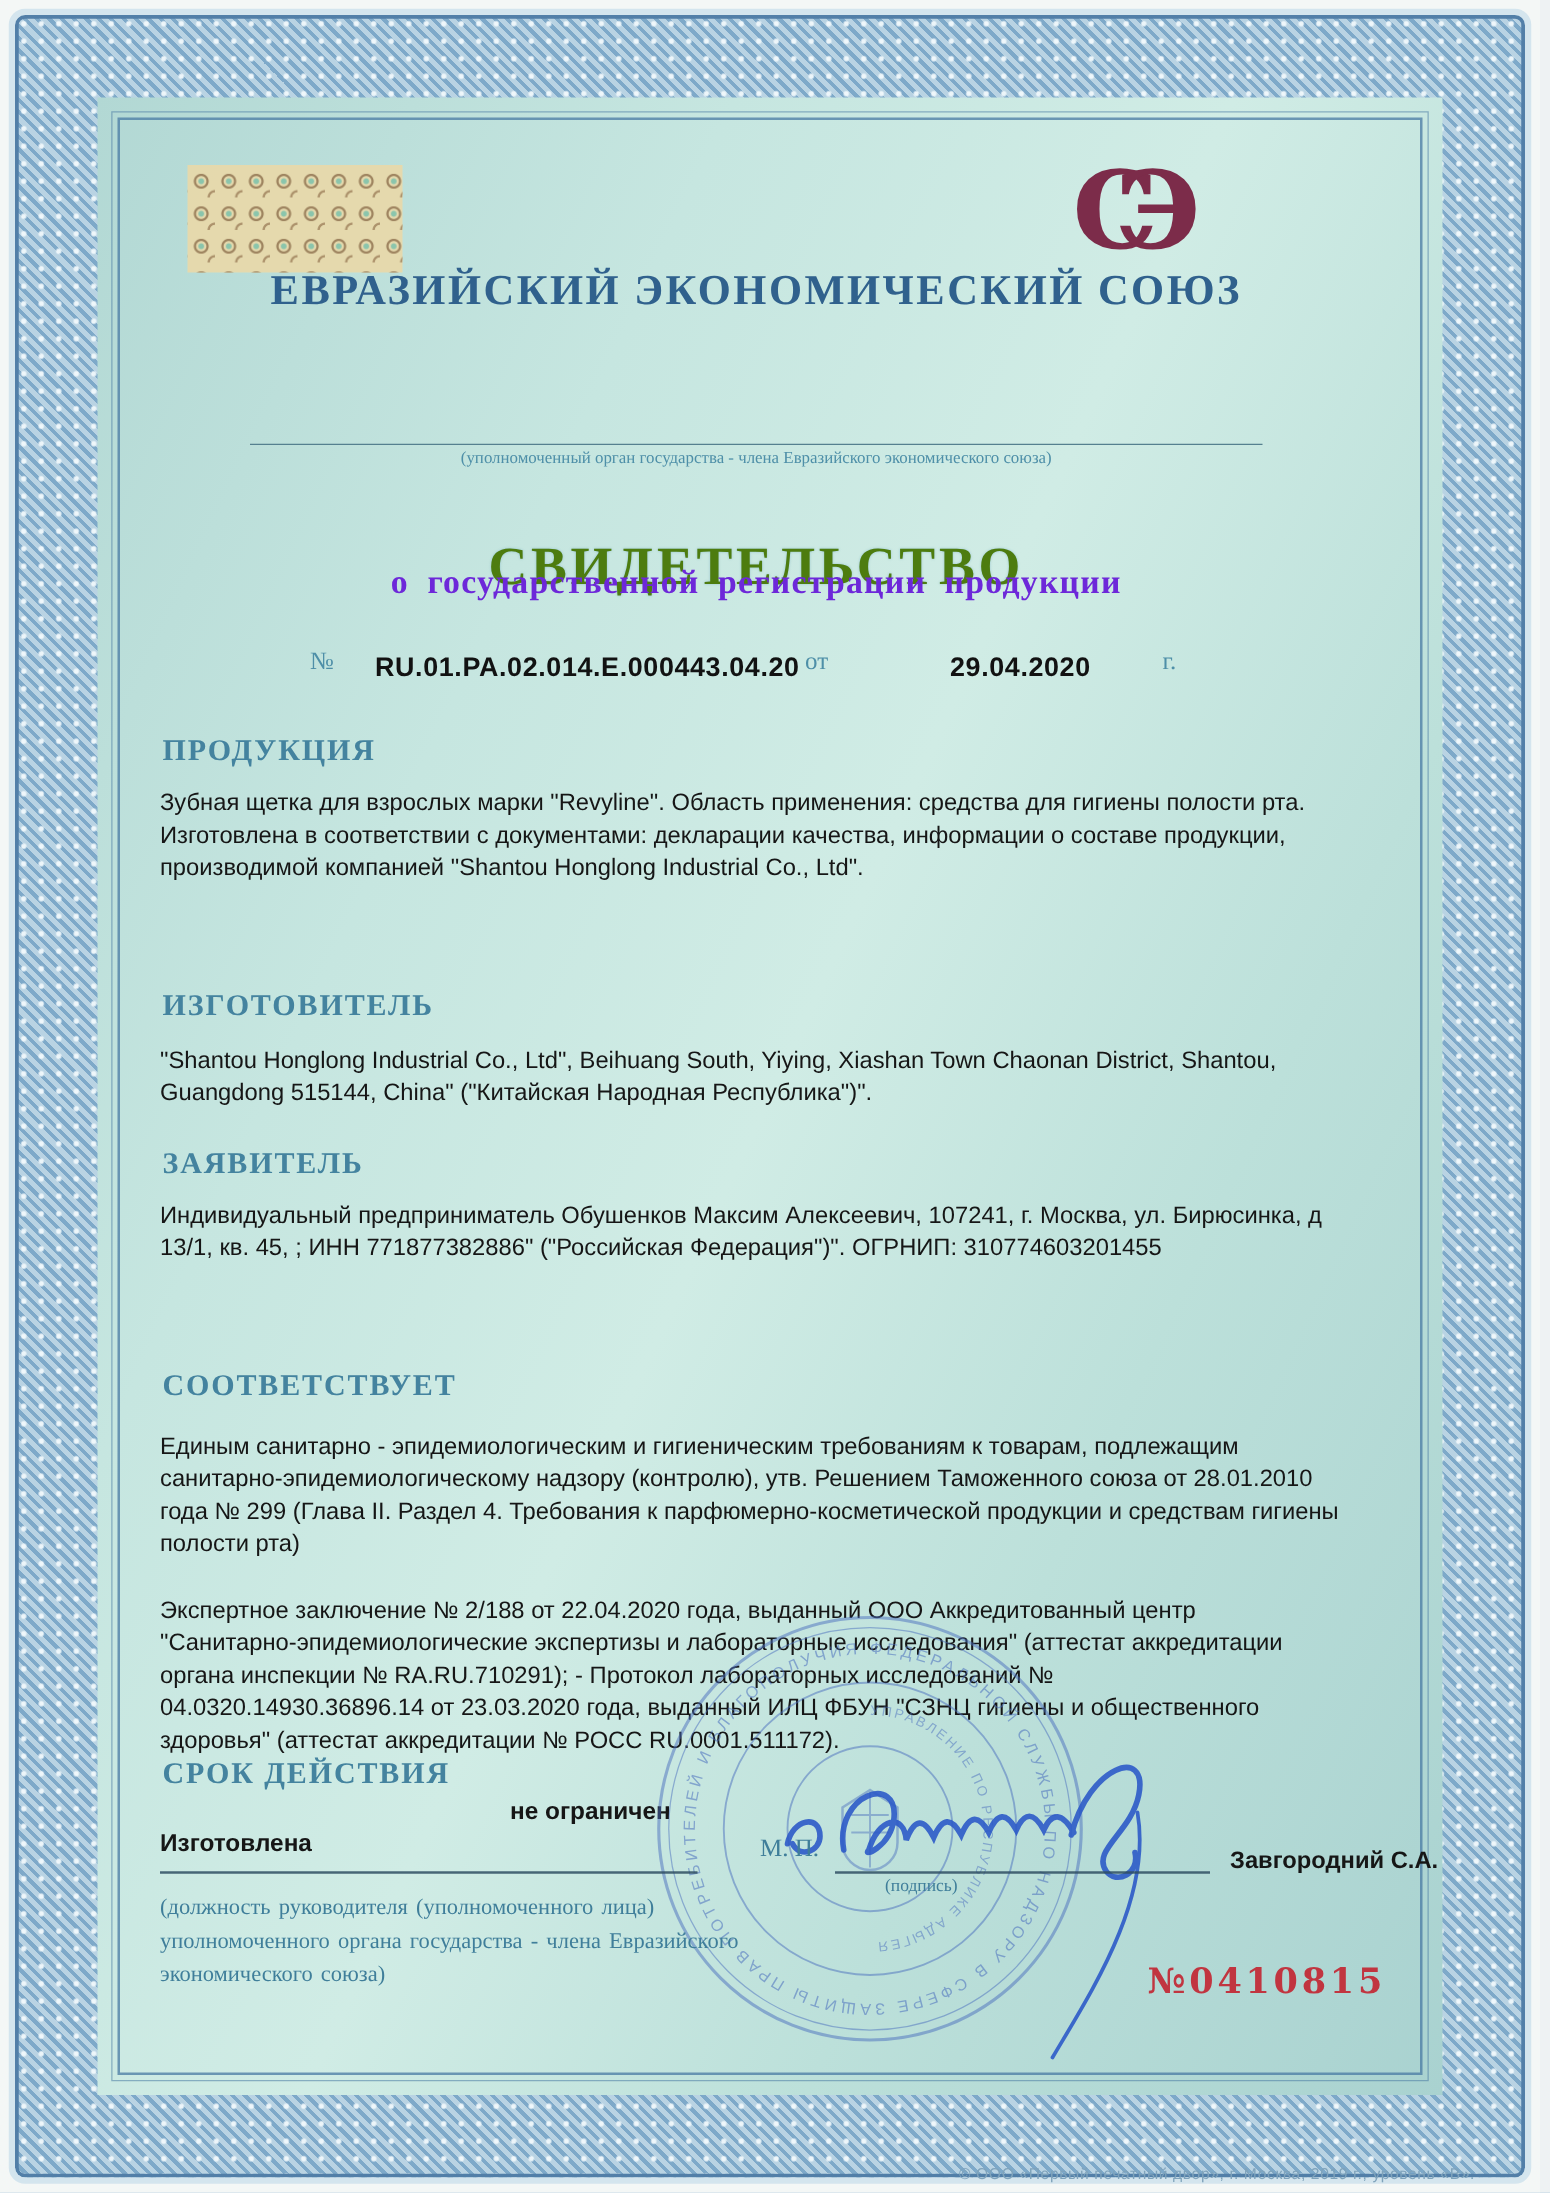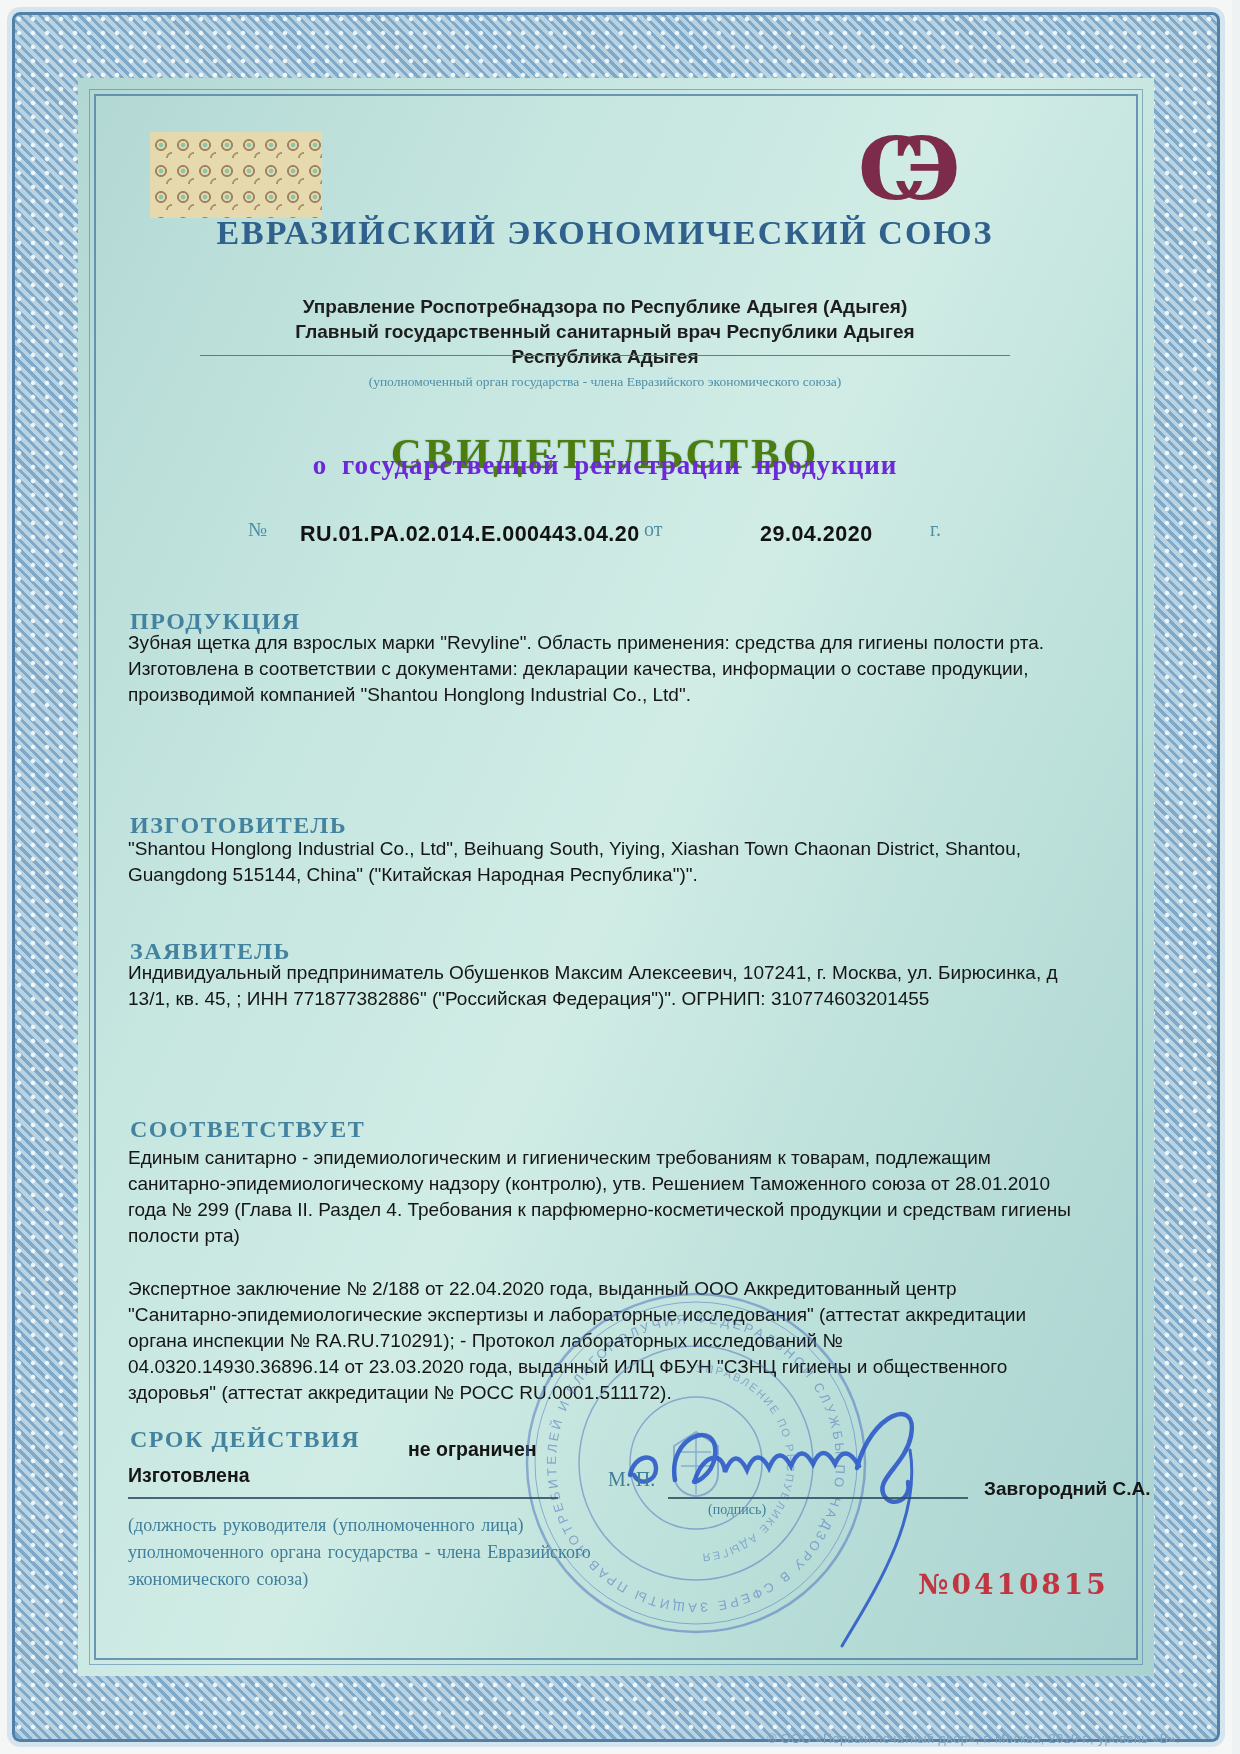--- a/index.html
+++ b/index.html
@@ -27,32 +27,32 @@
   
   .logo{position:absolute;left:858px;top:126px;color:#7c2c4a;
         font-family:"DejaVu Serif",serif;font-weight:bold;font-size:86px;line-height:86px;
         letter-spacing:-34px;width:150px;}
   
   .center-wrap{position:absolute;left:70px;width:1070px;text-align:center;}
   .union-title{top:214px;font-family:"Liberation Serif",serif;font-weight:bold;font-size:34px;
                color:#30618d;letter-spacing:2px;}
   .authority{top:294px;font-size:19px;line-height:25px;font-weight:bold;color:#1d1d1d;}
   .authority-caption{top:355px;left:200px;width:810px;font-family:"Liberation Serif",serif;
-      font-size:13.5px;color:#4e8fa8;border-top:1.5px solid #55808f;padding-top:18px;}
+      font-size:13.5px;color:#4e8fa8;border-top:1.5px solid #55808f;padding-top:2px;}
   .doc-title{top:394px;font-family:"Liberation Serif",serif;font-weight:bold;font-size:43px;
              color:#4d7c0f;letter-spacing:3px;text-shadow:0 0 2px rgba(74,144,173,.45);margin-top:35px;}
   .doc-subtitle{top:450px;font-family:"Liberation Serif",serif;font-weight:bold;font-size:27px;
              color:#6d28d9;letter-spacing:1px;word-spacing:7px;}
   
   .numrow span{position:absolute;top:518px;}
   .lbl{font-family:"Liberation Serif",serif;font-size:20px;color:#4e8fa8;}
   .num{font-size:21.5px;font-weight:bold;color:#121212;letter-spacing:.5px;top:522px !important;}
   
   .sec{position:absolute;left:130px;font-family:"Liberation Serif",serif;font-weight:bold;
-       font-size:24px;color:#44839f;letter-spacing:1.5px;margin-top:20px;}
+       font-size:24px;color:#44839f;letter-spacing:1.5px;}
   .body-text{position:absolute;left:128px;font-size:19px;line-height:26px;color:#161616;}
   .faded{color:#5b97b1;opacity:.9;}
   
   .plain{position:absolute;color:#161616;}
   .teal{position:absolute;font-family:"Liberation Serif",serif;color:#3f7e9a;}
   .sigline{position:absolute;border-top:2px solid rgba(47,79,99,.85);height:0;}
   .stamp{position:absolute;left:515px;top:1282px;width:362px;height:362px;}
   .sig-svg{position:absolute;left:560px;top:1380px;width:460px;height:300px;pointer-events:none;}
   .serial{position:absolute;left:918px;top:1568px;font-family:"DejaVu Serif",serif;font-weight:bold;
           font-size:28px;color:#c13540;letter-spacing:3px;}
@@ -64,25 +64,20 @@
 <div class="page">
   <div class="band"></div>
   <div class="interior"></div>
   <div class="frame"></div>
 
   <div class="holo"></div>
   <div class="logo">СЭ</div>
 
   <div class="center-wrap union-title">ЕВРАЗИЙСКИЙ ЭКОНОМИЧЕСКИЙ СОЮЗ</div>
 
-  <div class="center-wrap authority">
-    <div>Управление Роспотребнадзора по Республике Адыгея (Адыгея)</div>
-    <div>Главный государственный санитарный врач Республики Адыгея</div>
-    <div>Республика Адыгея</div>
-  </div>
   <div class="center-wrap authority-caption" style="left:200px;width:810px;">(уполномоченный орган государства - члена Евразийского экономического союза)</div>
 
   <div class="center-wrap doc-title">СВИДЕТЕЛЬСТВО</div>
   <div class="center-wrap doc-subtitle">о государственной регистрации продукции</div>
 
   <div class="numrow">
     <span class="lbl" style="left:248px">№</span>
     <span class="num" style="left:300px">RU.01.PA.02.014.E.000443.04.20</span>
     <span class="lbl" style="left:644px">от</span>
     <span class="num" style="left:760px">29.04.2020</span>

